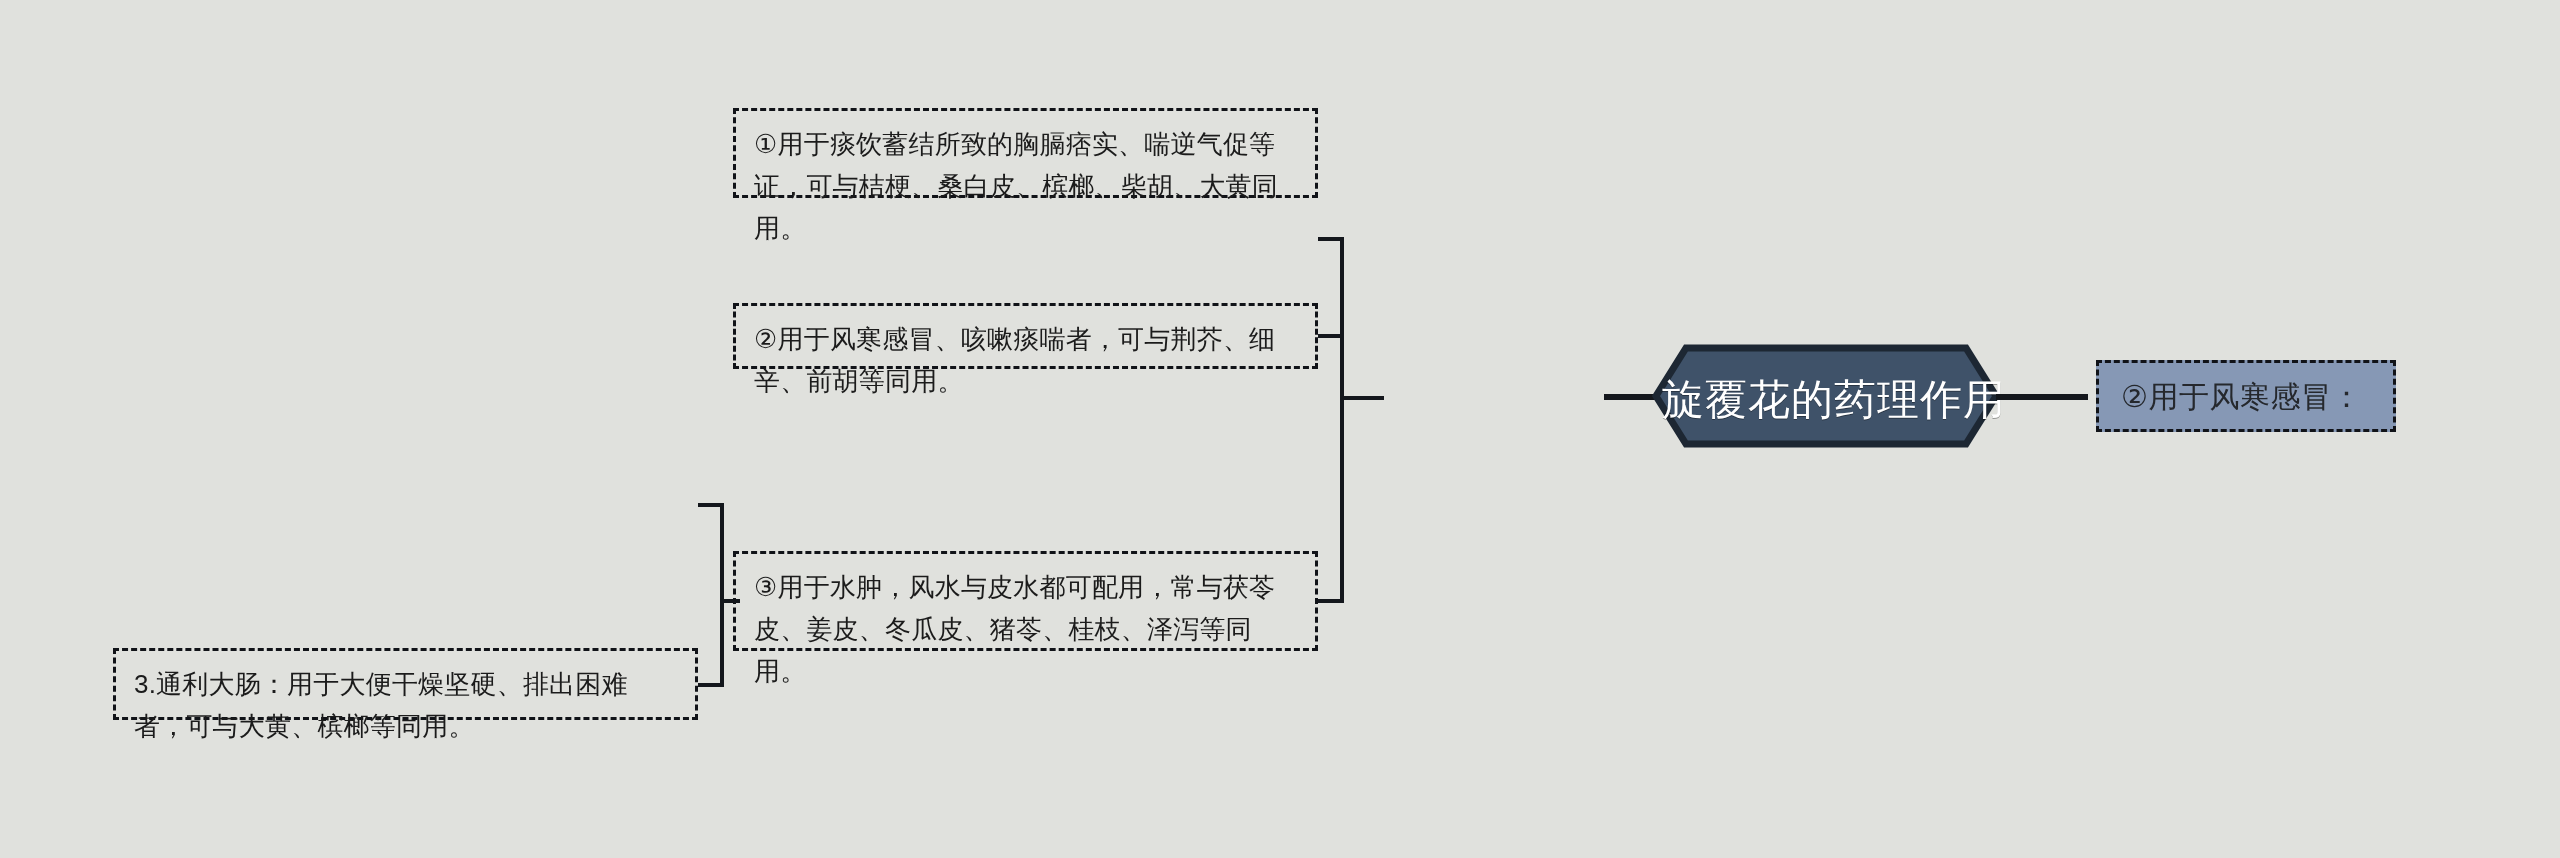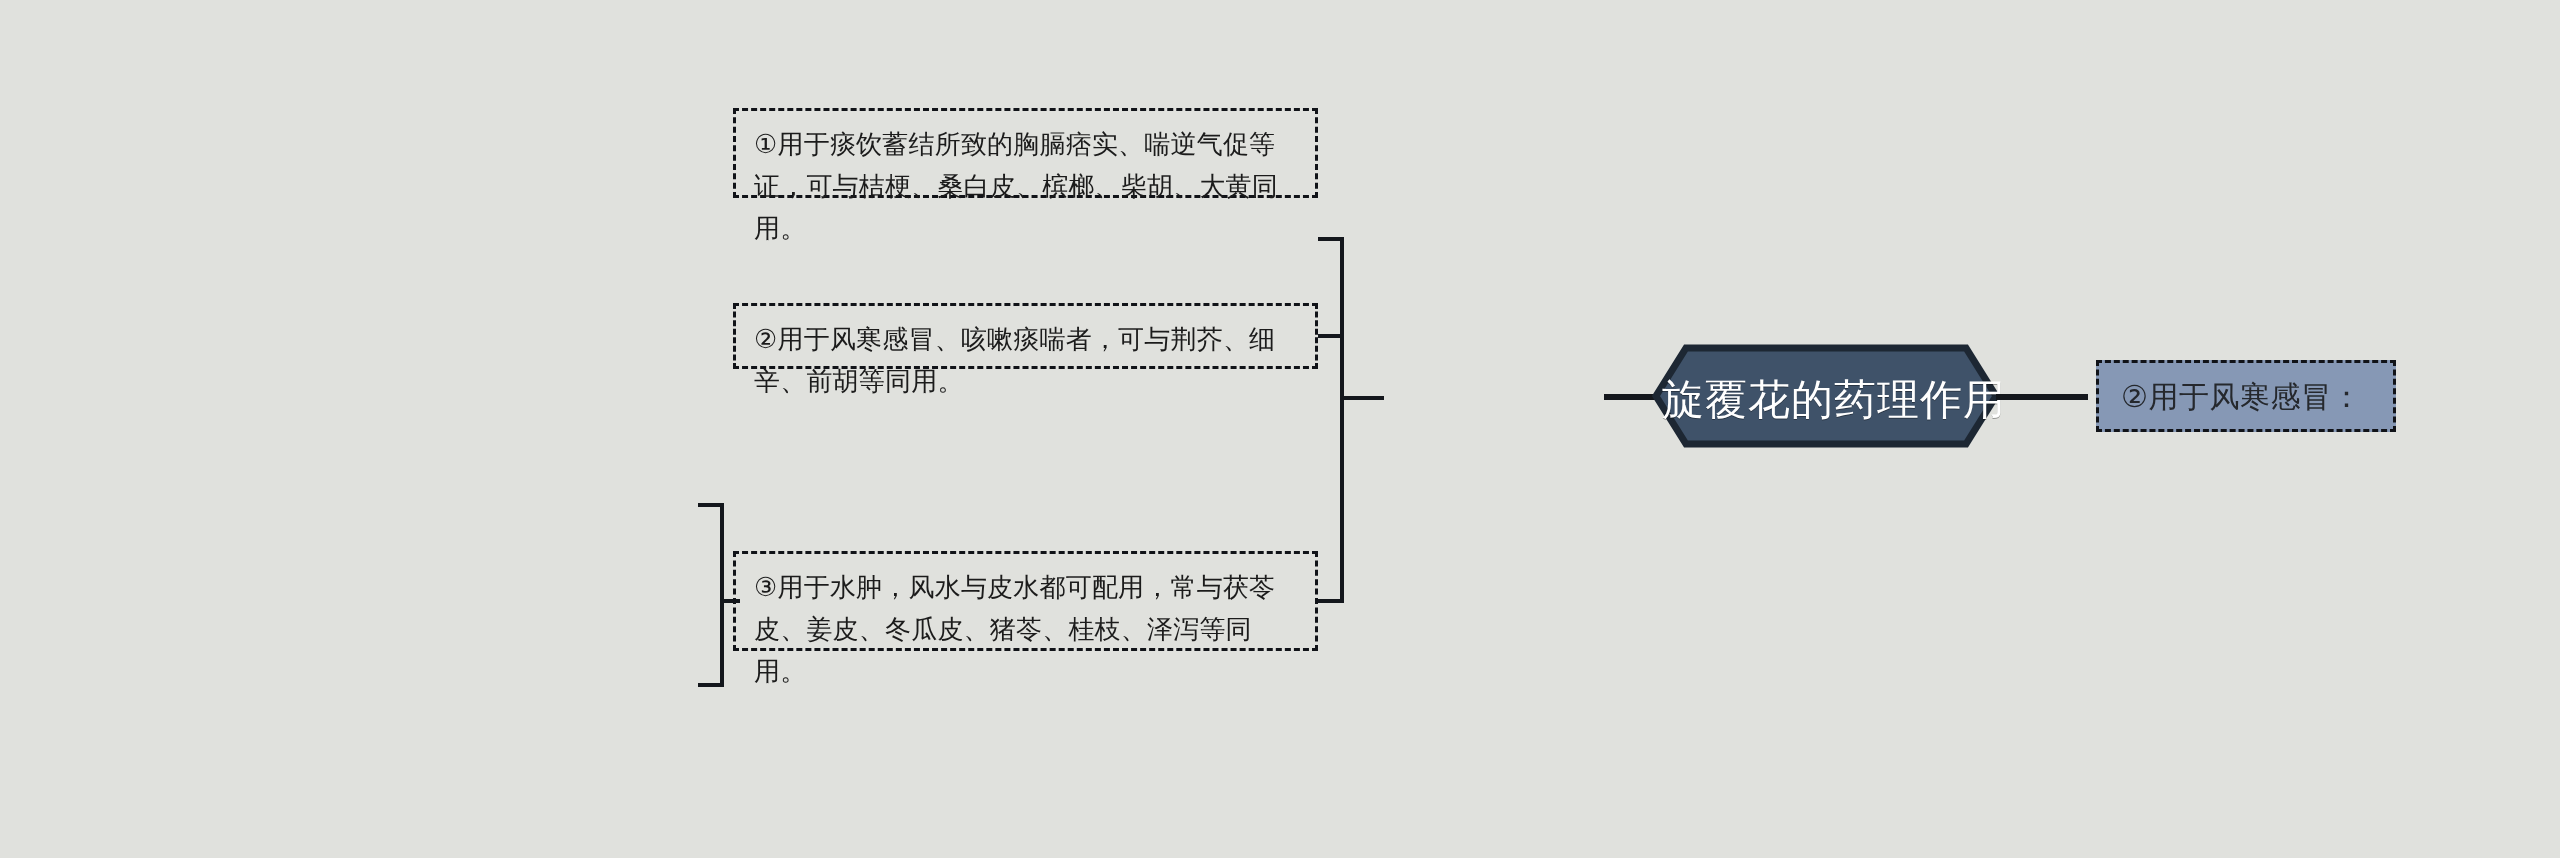--- a/index.html
+++ b/index.html
@@ -89,20 +89,21 @@
 
 <div id="canvas">
 
   <div class="leaf" style="left:733px; top:108px; width:585px; height:90px;">①用于痰饮蓄结所致的胸膈痞实、喘逆气促等证，可与桔梗、桑白皮、槟榔、柴胡、大黄同用。</div>
 
   <div class="leaf" style="left:733px; top:551px; width:585px; height:100px;">③用于水肿，风水与皮水都可配用，常与茯苓皮、姜皮、冬瓜皮、猪苓、桂枝、泽泻等同用。</div>
 
   <div class="leaf" style="left:733px; top:303px; width:585px; height:66px;">②用于风寒感冒、咳嗽痰喘者，可与荆芥、细辛、前胡等同用。</div>
 
 
+  <div class="leaf" style="left:113px; top:648px; width:585px; height:72px;">3.通利大肠：用于大便干燥坚硬、排出困难者，可与大黄、槟榔等同用。</div>
 
   <div class="conn h" style="left:1318px; top:237px; width:26px;"></div>
   <div class="conn h" style="left:1318px; top:334px; width:26px;"></div>
   <div class="conn h" style="left:1318px; top:599px; width:26px;"></div>
 
   <div class="conn v" style="left:1340px; top:237px; height:366px;"></div>
 
   <div class="conn h" style="left:1340px; top:396px; width:44px;"></div>
 
   <div class="conn h" style="left:698px; top:503px; width:26px;"></div>

